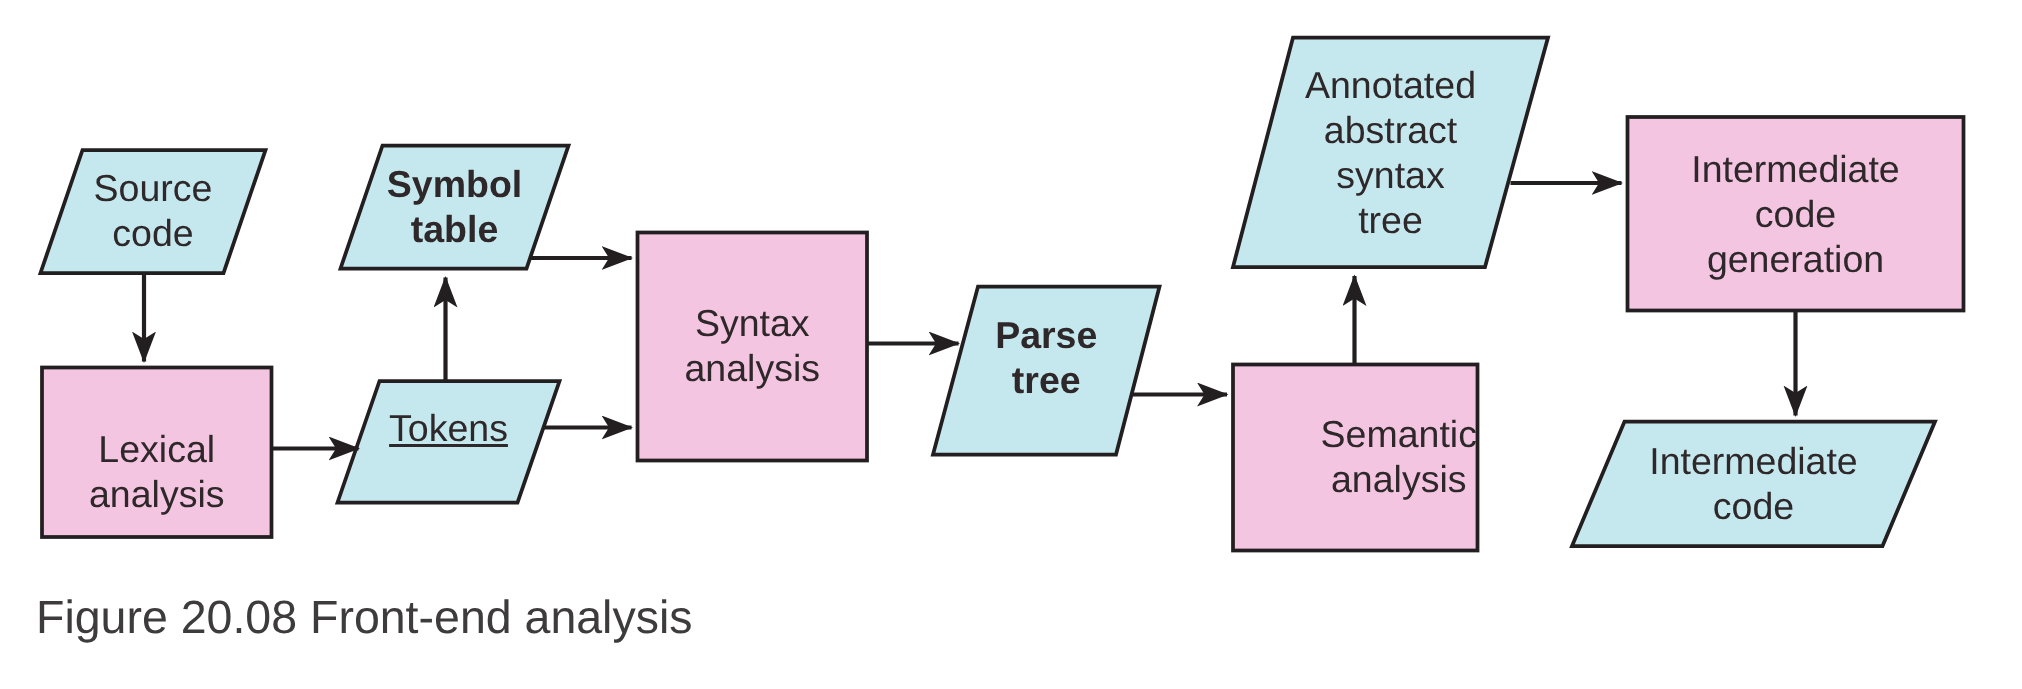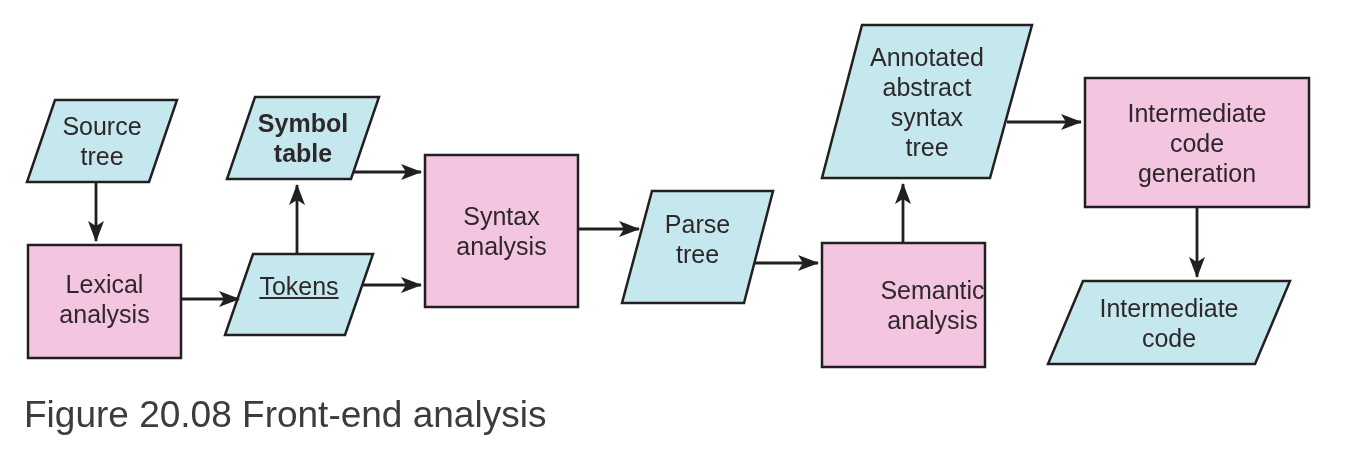--- a/index.html
+++ b/index.html
@@ -23,30 +23,30 @@
     white-space: pre-line;
     font-size: 25px;
     line-height: 30px;
     color: #2e282a;
     pointer-events: none;
   }
   .caption {
     position: absolute;
     left: 24px;
     top: 394px;
-    font-size: 37px;
+    font-size: 31px;
     color: #3d3b3c;
   }
   
   #lb-source   { left: 27px;   top: 100px; width: 150px; height: 82px;  }
-  #lb-lexical  { left: 28px;   top: 229px; width: 153px; height: 139px; }
+  #lb-lexical  { left: 28px;   top: 245px; width: 153px; height: 139px; }
   #lb-symbol   { left: 227px;  top: 97px;  width: 152px; height: 82px; font-weight: bold;  }
   #lb-tokens   { left: 225px;  top: 254px; width: 148px; height: 64px; text-decoration: underline;  }
   #lb-syntax   { left: 425px;  top: 155px; width: 153px; height: 152px; }
-  #lb-parse    { left: 622px;  top: 191px; width: 151px; height: 96px; }
+  #lb-parse    { left: 622px;  top: 191px; width: 151px; height: 96px; font-weight: bold; }
   #lb-semantic { left: 822px;  top: 243px; width: 163px; height: 124px; padding-left: 29px; }
   #lb-aast     { left: 822px;  top: 25px;  width: 210px; height: 153px; }
   #lb-icg      { left: 1085px; top: 78px;  width: 224px; height: 129px; }
   #lb-ic       { left: 1048px; top: 281px; width: 242px; height: 83px;  }
 </style>
 </head>
 <body>
 
 <div class="stage">
 
@@ -75,21 +75,21 @@
     <line class="edge" x1="353" y1="172" x2="421" y2="172" marker-end="url(#arrowhead)" stroke="#231f20"></line>
     <line class="edge" x1="362" y1="285" x2="421" y2="285" marker-end="url(#arrowhead)" stroke="#231f20"></line>
     <line class="edge" x1="578" y1="229" x2="639" y2="229" marker-end="url(#arrowhead)" stroke="#231f20"></line>
     <line class="edge" x1="754" y1="263" x2="818" y2="263" marker-end="url(#arrowhead)" stroke="#231f20"></line>
     <line class="edge" x1="903" y1="243" x2="903" y2="184" marker-end="url(#arrowhead)" stroke="#231f20"></line>
     <line class="edge" x1="1007" y1="122" x2="1081" y2="122" marker-end="url(#arrowhead)" stroke="#231f20"></line>
     <line class="edge" x1="1197" y1="207" x2="1197" y2="277" marker-end="url(#arrowhead)" stroke="#231f20"></line>
   </svg>
 
   <div class="label" id="lb-source">Source
-tree</div>
+code</div>
   <div class="label" id="lb-lexical">Lexical
 analysis</div>
   <div class="label" id="lb-symbol">Symbol
 table</div>
   <div class="label" id="lb-tokens">Tokens</div>
   <div class="label" id="lb-syntax">Syntax
 analysis</div>
   <div class="label" id="lb-parse">Parse
 tree</div>
   <div class="label" id="lb-semantic">Semantic

